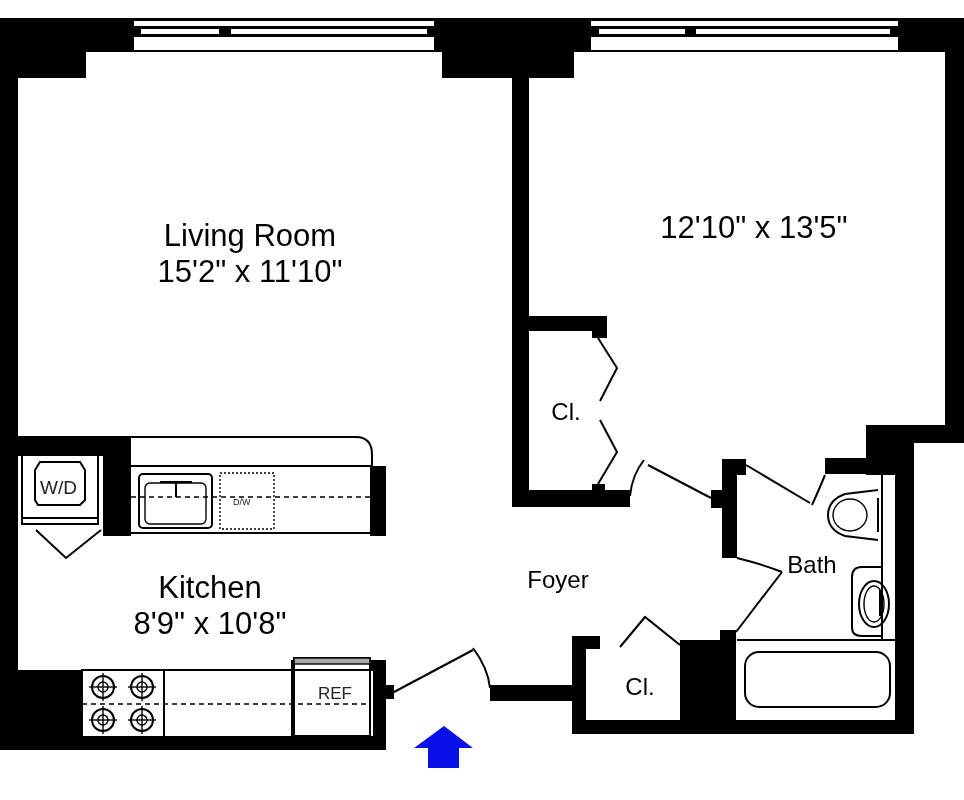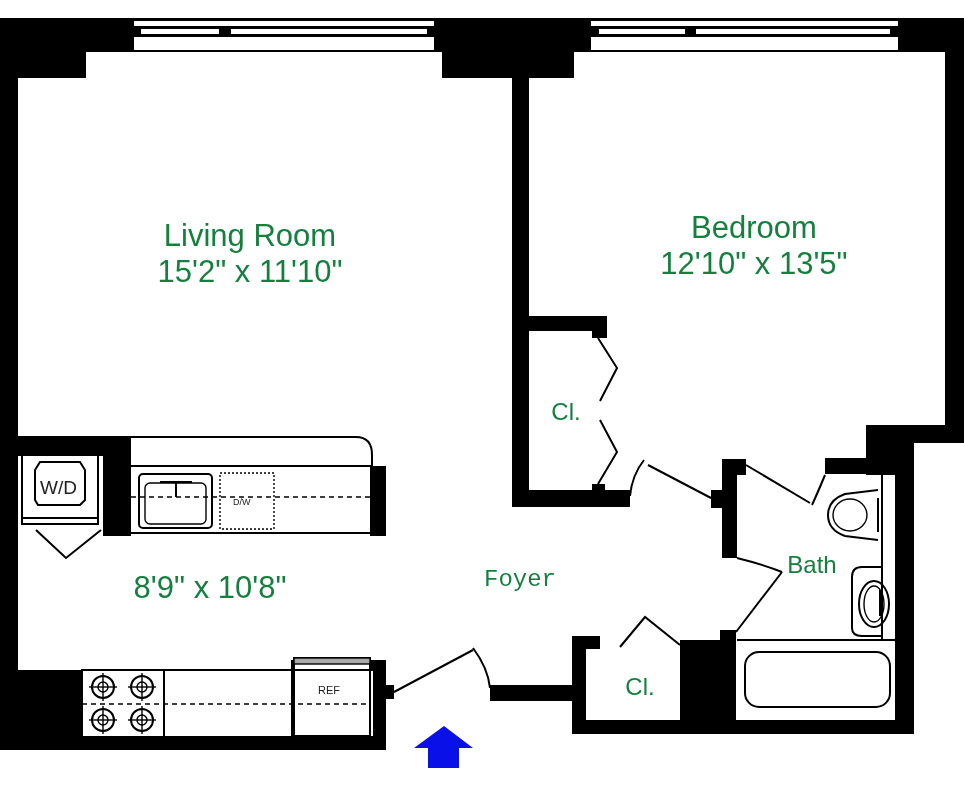--- a/index.html
+++ b/index.html
@@ -5,32 +5,32 @@
     html, body { margin: 0; padding: 0; background: #ffffff; }
     body { width: 964px; height: 800px; overflow: hidden; position: relative; }
     #floorplan { position: absolute; left: 0; top: 0; width: 964px; height: 800px; }
     .wall { fill: #000000; }
     .thin { fill: none; stroke: #000000; stroke-width: 2; }
     .thin1 { fill: none; stroke: #000000; stroke-width: 1.4; }
     .dash { fill: none; stroke: #000000; stroke-width: 1.6; stroke-dasharray: 5 4; }
     .label {
       position: absolute;
       font-family: "Liberation Sans", sans-serif;
-      color: #15803d;
+      color: #000000;
       text-align: center;
       white-space: nowrap;
       line-height: 1.15;
     }
     .room-name { font-size: 31px; }
     .room-dim { font-size: 31px; }
     .small-label { font-size: 24px; }
     .tiny-label {
       position: absolute;
       font-family: "Liberation Sans", sans-serif;
-      font-size: 11px;
+      font-size: 17px;
       color: #222222;
       white-space: nowrap;
     }
   </style>
 </head>
 <body>
 
 <svg id="floorplan" viewBox="0 0 964 800" xmlns="http://www.w3.org/2000/svg">
 
   <g>
@@ -199,29 +199,29 @@
 
   <polygon points="444,726 473,748 459,748 459,768 428,768 428,748 414,748" fill="#0a10e8"></polygon>
 </svg>
 
 <div class="label" style="left:130px; top:218px; width:240px;">
   <div class="room-name">Living Room</div>
   <div class="room-dim">15'2" x 11'10"</div>
 </div>
 
 <div class="label" style="left:620px; top:210px; width:268px;">
-  <div class="room-name">Bedroom</div>
   <div class="room-dim">12'10" x 13'5"</div>
 </div>
 
 <div class="label" style="left:100px; top:570px; width:220px;">
+  <div class="room-name">Kitchen</div>
   <div class="room-dim">8'9" x 10'8"</div>
 </div>
 
-<div class="label small-label" style="left:470px; top:566px; width:100px;font-family:Liberation Mono, monospace;">Foyer</div>
+<div class="label small-label" style="left:508px; top:566px; width:100px;">Foyer</div>
 
 <div class="label small-label" style="left:772px; top:551px; width:80px;">Bath</div>
 
 <div class="label small-label" style="left:536px; top:398px; width:60px;">Cl.</div>
 
 <div class="label small-label" style="left:610px; top:673px; width:60px;">Cl.</div>
 
 <div class="tiny-label" style="left:40px; top:477px; font-size:19px;">W/D</div>
 <div class="tiny-label" style="left:233px; top:497px; font-size:9px;text-align:right;">D/W</div>
 <div class="tiny-label" style="left:318px; top:684px;">REF</div>

